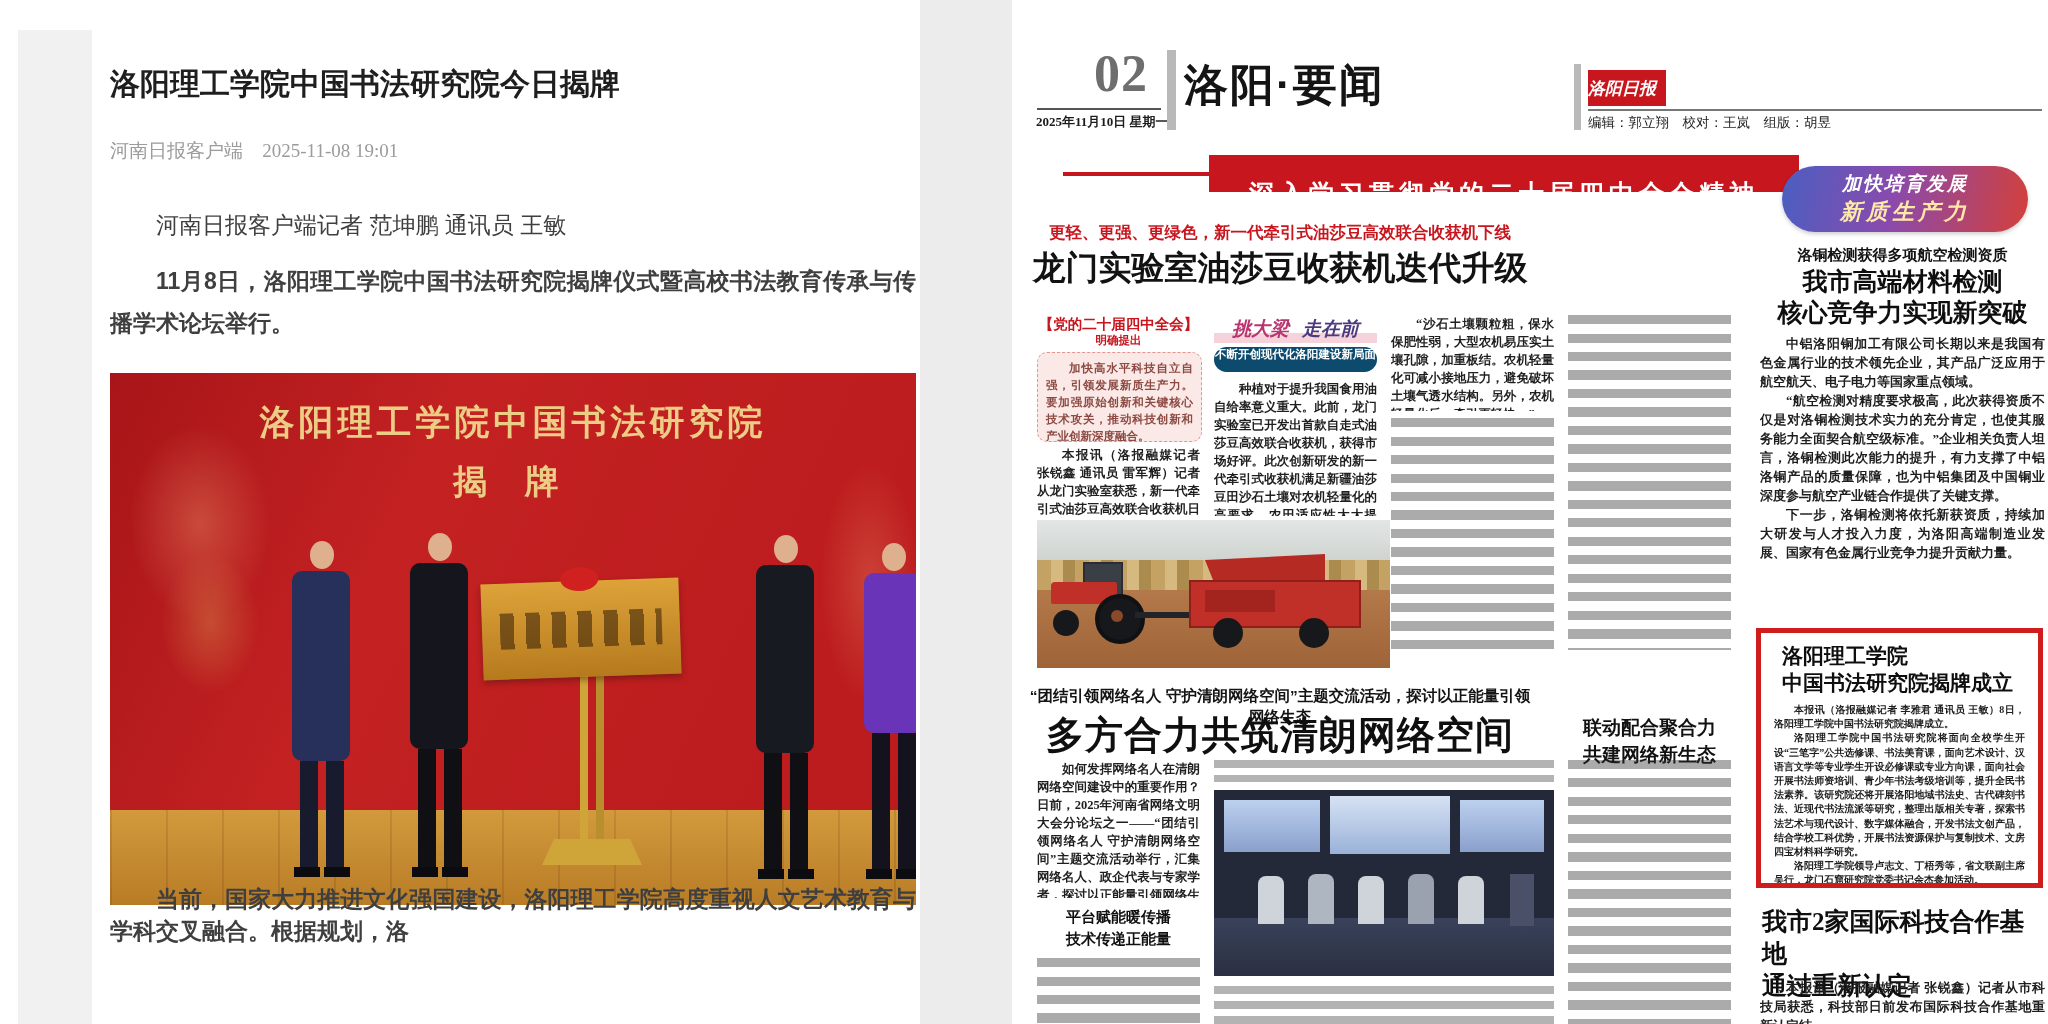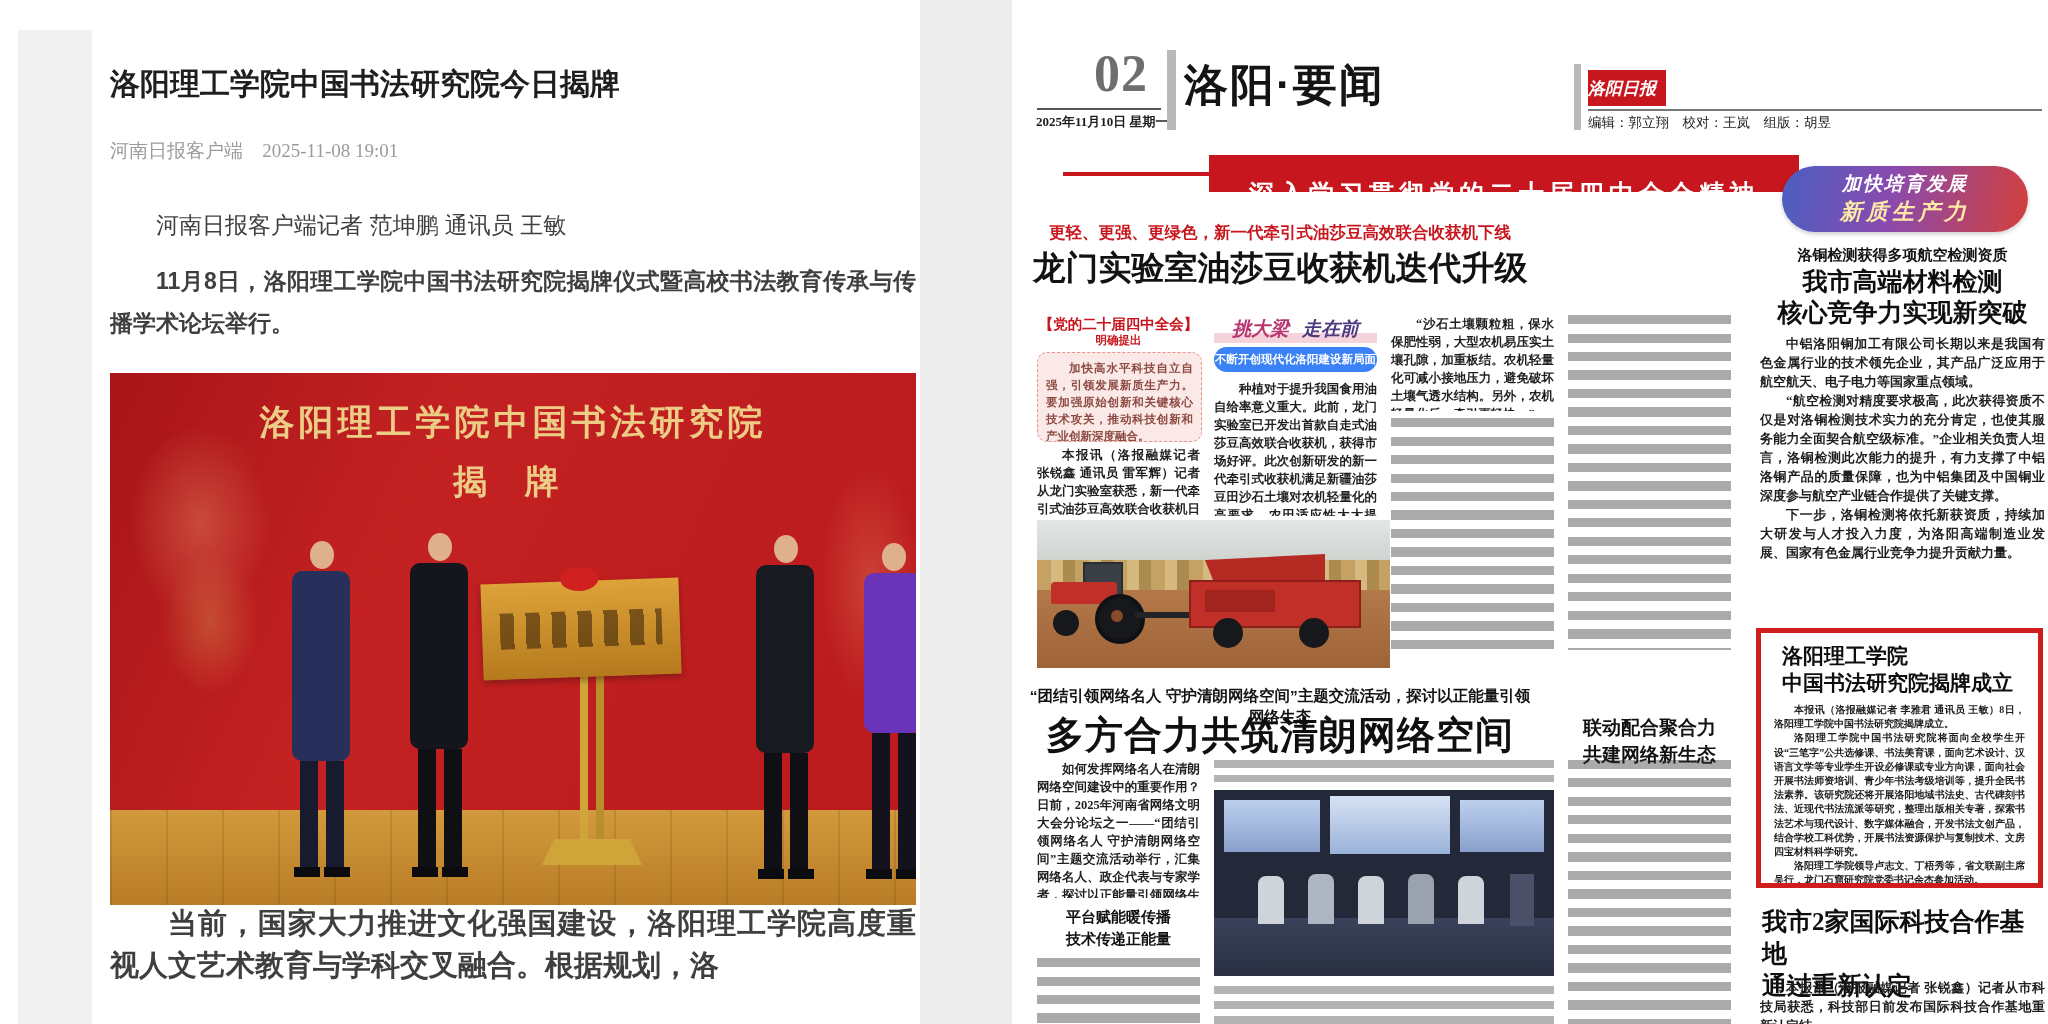--- a/index.html
+++ b/index.html
@@ -79,21 +79,21 @@
       <div class="abs" style="left:752px;top:170px;width:64px;height:338px;">
         <div class="abs" style="left:20px;top:0;width:24px;height:28px;border-radius:50%;background:#dfb08e;"></div>
         <div class="abs" style="left:2px;top:30px;width:58px;height:160px;border-radius:10px;background:#6a34b8;"></div>
         <div class="abs" style="left:10px;top:190px;width:18px;height:138px;background:#14121c;"></div>
         <div class="abs" style="left:36px;top:190px;width:18px;height:138px;background:#14121c;"></div>
         <div class="abs" style="left:4px;top:326px;width:26px;height:10px;background:#0c0c10;"></div>
         <div class="abs" style="left:34px;top:326px;width:26px;height:10px;background:#0c0c10;"></div>
       </div>
     </div>
 
-    <div class="abs jt" style="left:110px;top:902px;width:806px;height:94px;font-size:29px;line-height:42px;color:#3f3f3f;">当前，国家大力推进文化强国建设，洛阳理工学院高度重视人文艺术教育与学科交叉融合。根据规划，洛</div>
+    <div class="abs jt" style="left:110px;top:883px;width:806px;height:94px;font-size:23px;line-height:32px;color:#3f3f3f;">当前，国家大力推进文化强国建设，洛阳理工学院高度重视人文艺术教育与学科交叉融合。根据规划，洛</div>
   </div>
 
   <div class="abs" style="left:920px;top:0;width:92px;height:1024px;background:#ececec;"></div>
 
   <div class="abs" style="left:1012px;top:0;width:1036px;height:1024px;background:#fff;"></div>
 
   <div class="abs sf" style="left:1094px;top:44px;font-size:52px;font-weight:bold;color:#6e6e6e;letter-spacing:1px;">02</div>
   <div class="abs" style="left:1037px;top:108px;width:124px;height:2px;background:#555;"></div>
   <div class="abs sf" style="left:1036px;top:113px;font-size:13px;font-weight:bold;color:#1c1c1c;">2025年11月10日 星期一</div>
   <div class="abs graybar" style="left:1167px;top:50px;width:9px;height:80px;"></div>
@@ -116,21 +116,21 @@
 
   <div class="abs ctr" style="left:1032px;top:315px;width:173px;font-size:14.5px;font-weight:900;color:#c8161e;">【党的二十届四中全会】</div>
   <div class="abs ctr" style="left:1037px;top:333px;width:163px;font-size:11.5px;font-weight:bold;color:#c8161e;">明确提出</div>
   <div class="abs jt" style="left:1037px;top:352px;width:147px;height:74px;background:#fbe9e7;border:1.5px dashed #e6948e;border-radius:10px;padding:7px 8px;font-size:11.5px;line-height:17px;color:#8c4a42;">加快高水平科技自立自强，引领发展新质生产力。要加强原始创新和关键核心技术攻关，推动科技创新和产业创新深度融合。</div>
   <div class="abs jt sf" style="left:1037px;top:446px;width:163px;height:70px;font-size:12.5px;line-height:18px;color:#1f1f1f;">本报讯（洛报融媒记者 张锐鑫 通讯员 雷军辉）记者从龙门实验室获悉，新一代牵引式油莎豆高效联合收获机日前下线。新机型具有质量更轻、强度更高、综合使用能耗更低等优点，为我国油莎豆规模化种植注入新动力。</div>
 
   <div class="abs" style="left:1214px;top:315px;width:163px;height:28px;background:linear-gradient(to top,#f6d3da 0 10px,transparent 10px);display:flex;align-items:center;justify-content:center;gap:6px;">
     <span style="font-size:19px;font-weight:900;font-style:italic;color:#b93570;">挑大梁</span>
     <span style="font-size:19px;font-weight:900;font-style:italic;color:#4b3a7e;margin-left:7px;">走在前</span>
   </div>
-  <div class="abs" style="left:1214px;top:347px;width:163px;height:25px;background:#3b82f6;border-radius:13px;display:flex;align-items:center;justify-content:center;">
+  <div class="abs" style="left:1214px;top:347px;width:163px;height:25px;background:#0c4a6e;border-radius:13px;display:flex;justify-content:center;">
     <span style="color:#fff;font-size:11.5px;font-weight:bold;">不断开创现代化洛阳建设新局面</span>
   </div>
   <div class="abs jt sf" style="left:1214px;top:380px;width:163px;height:136px;font-size:12.5px;line-height:18px;color:#1f1f1f;">种植对于提升我国食用油自给率意义重大。此前，龙门实验室已开发出首款自走式油莎豆高效联合收获机，获得市场好评。此次创新研发的新一代牵引式收获机满足新疆油莎豆田沙石土壤对农机轻量化的高要求，农田适应性大大提升。</div>
 
   <div class="abs jt sf" style="left:1391px;top:315px;width:163px;height:96px;font-size:12.5px;line-height:18px;color:#1f1f1f;">“沙石土壤颗粒粗，保水保肥性弱，大型农机易压实土壤孔隙，加重板结。农机轻量化可减小接地压力，避免破坏土壤气透水结构。另外，农机轻量化后，牵引更轻快。”</div>
   <div class="abs ph" style="left:1391px;top:418px;width:163px;height:232px;"></div>
   <div class="abs ph" style="left:1568px;top:315px;width:163px;height:335px;"></div>
 
   <div class="abs" style="left:1037px;top:520px;width:353px;height:148px;overflow:hidden;background:#b3794a;">
     <div class="abs" style="left:0;top:0;width:353px;height:40px;background:linear-gradient(#e2e6e5,#cfd4d0);"></div>

